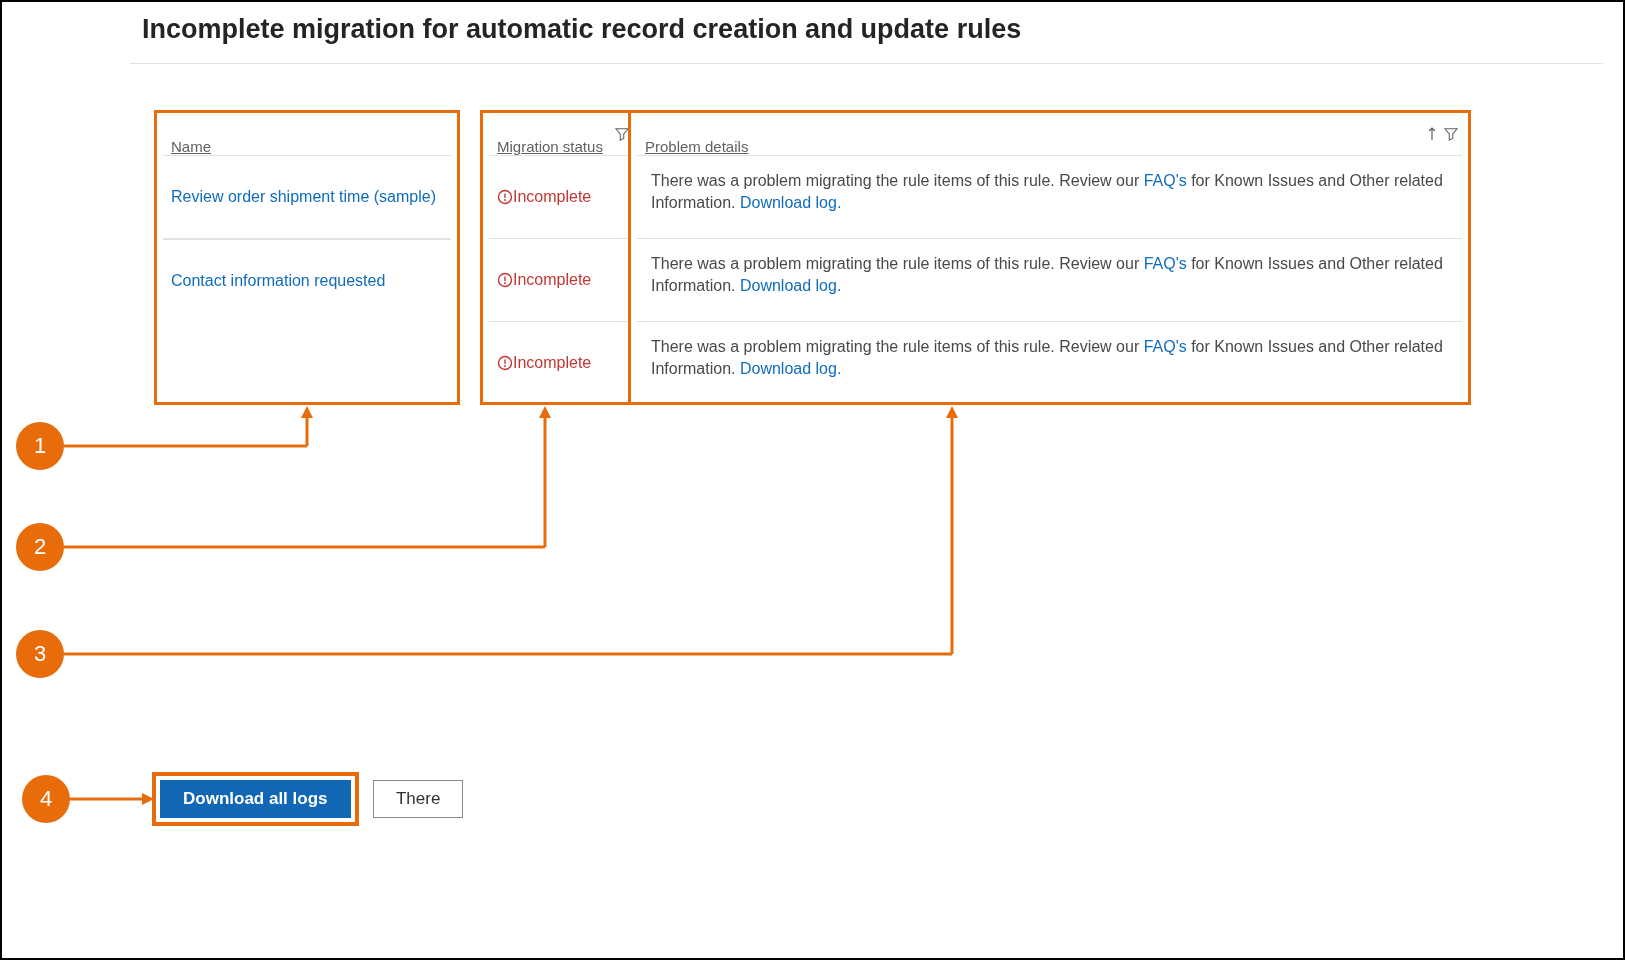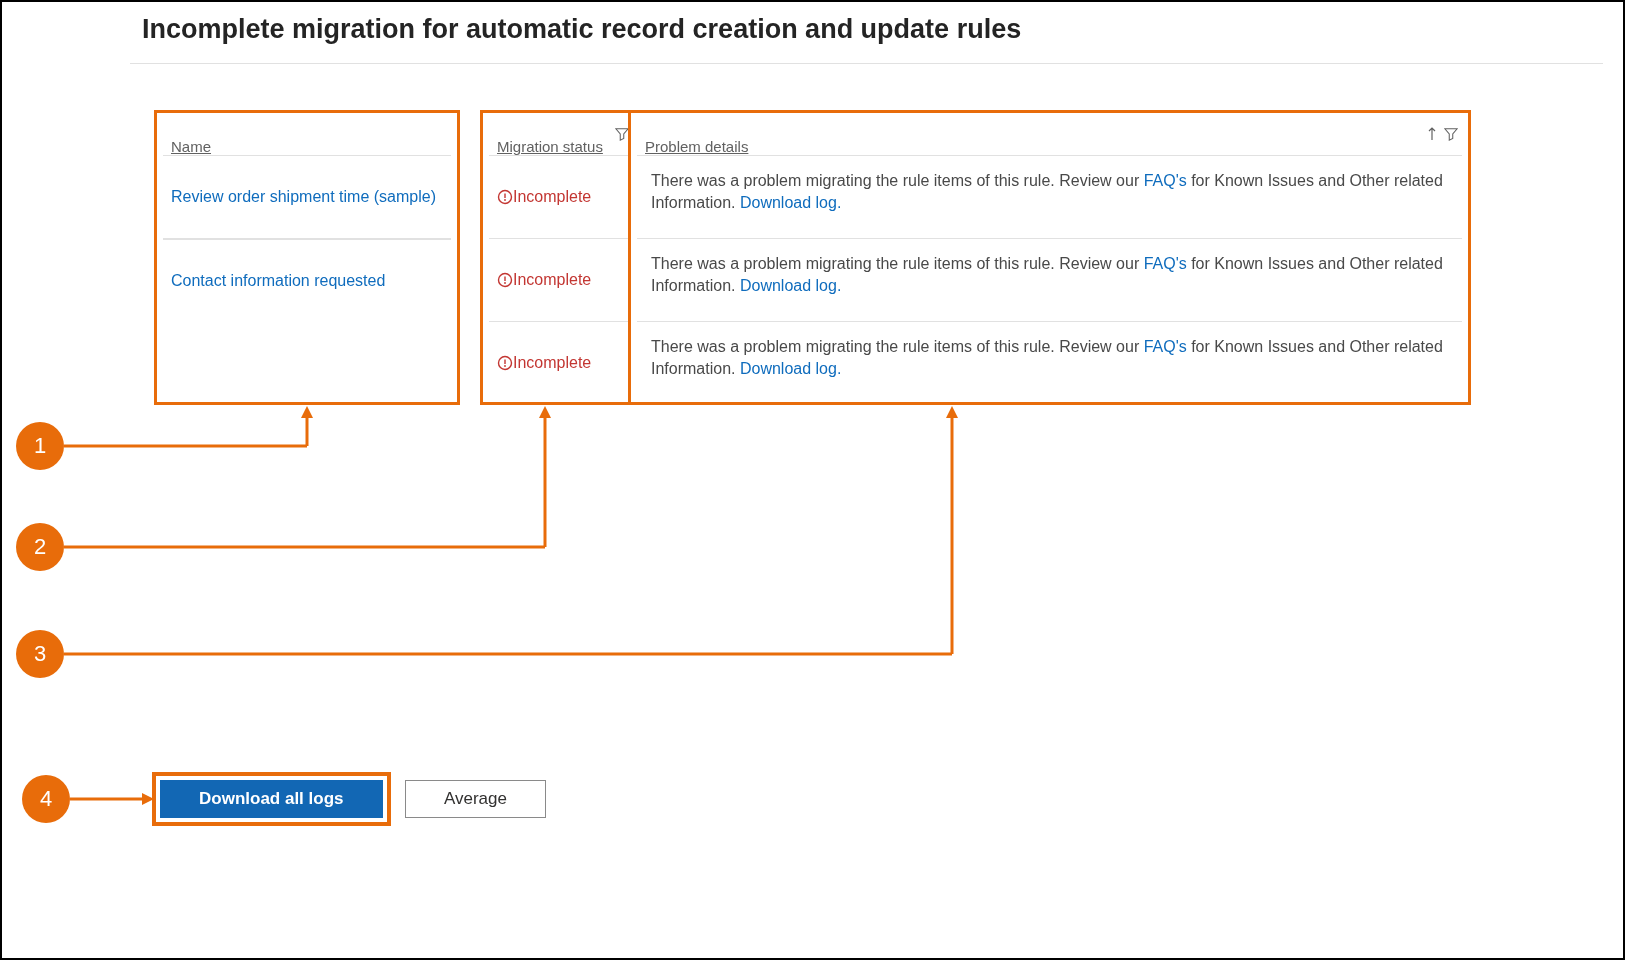--- a/index.html
+++ b/index.html
@@ -108,21 +108,21 @@
   
   .btn-group{position:absolute;top:770px;left:150px;}
   .btn-primary-wrap{
     display:inline-block;
     border:4px solid var(--orange);
     padding:4px;
     box-sizing:border-box;
   }
   .btn{
     height:38px;
-    padding:0 38px;
+    padding:0 22px;
     font-size:17px;
     background:#fff;
     border:1px solid var(--btn-border);
     color:#323130;
     cursor:pointer;
   }
   .btn.primary{
     background:var(--btn-blue);
     color:#fff;border-color:var(--btn-blue);
     font-weight:600;
@@ -250,14 +250,14 @@
 <div class="callout" style="top:773px;left:20px;">4</div>
 <svg class="ann-arrow" style="top:788px;left:68px;" width="90" height="20">
   <line x1="0" y1="9" x2="72" y2="9"></line>
     <polygon points="84,9 72,3 72,15"></polygon>
 </svg>
 
 <div class="btn-group">
   <span class="btn-primary-wrap">
     <button class="btn primary">Download all logs</button>
   </span>
-  <button class="btn cancel">Average</button>
+  <button class="btn cancel">There</button>
 </div>
 
 </body></html>

